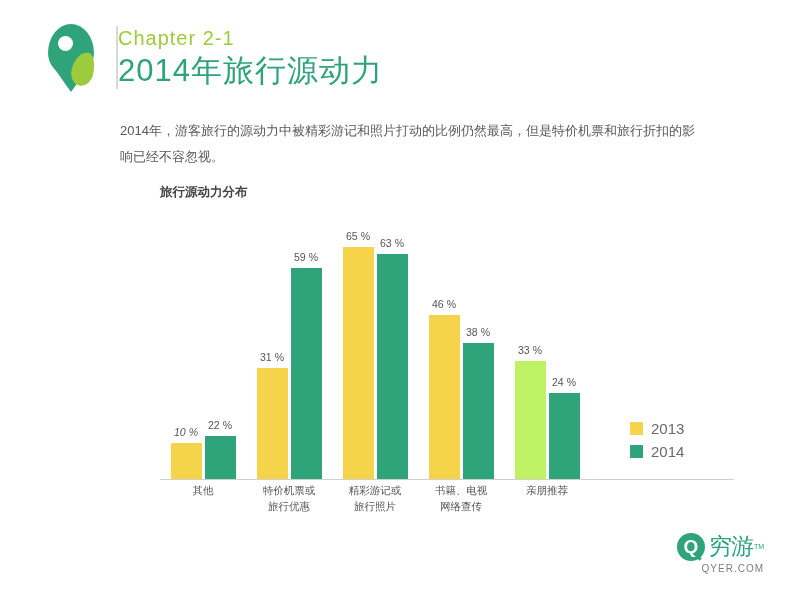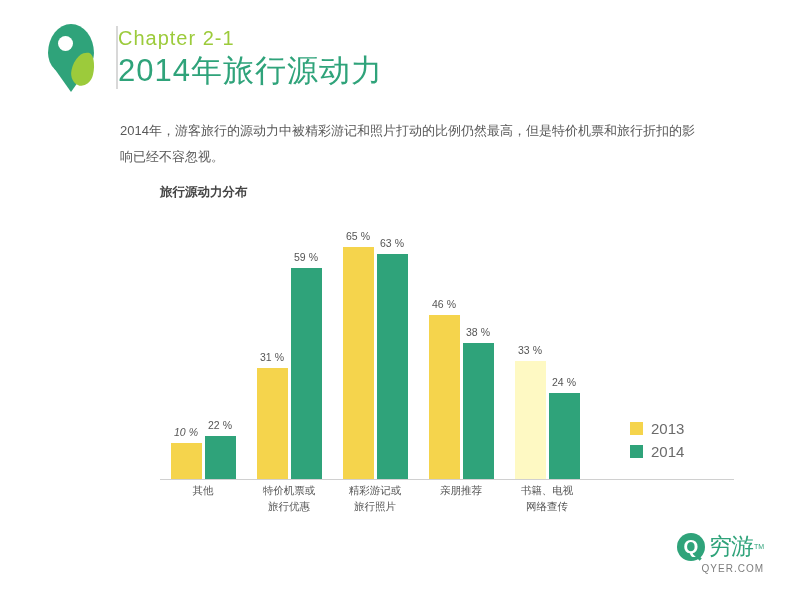--- a/index.html
+++ b/index.html
@@ -309,46 +309,46 @@
         </div>
         <div class="group">
           <div class="bar y2013" style="height: 164.286px; background: rgb(245, 212, 76);">
             <span class="val">46 %</span>
           </div>
           <div class="bar y2014" style="height: 135.714px; background: rgb(47, 163, 122);">
             <span class="val">38 %</span>
           </div>
         </div>
         <div class="group">
-          <div class="bar y2013" style="height: 117.857px; background: #fef9c3;">
+          <div class="bar y2013" style="height: 117.857px; background: #bef264;">
             <span class="val">33 %</span>
           </div>
           <div class="bar y2014" style="height: 85.7143px; background: rgb(47, 163, 122);">
             <span class="val">24 %</span>
           </div>
         </div>
       </div>
     <div class="xlabels" id="xlabels">
         <div class="xlabel">
           <div>其他</div>
         </div>
         <div class="xlabel">
           <div>特价机票或</div>
           <div>旅行优惠</div>
         </div>
         <div class="xlabel">
           <div>精彩游记或</div>
           <div>旅行照片</div>
         </div>
         <div class="xlabel">
-          <div>亲朋推荐</div>
-        </div>
-        <div class="xlabel">
           <div>书籍、电视</div>
           <div>网络查传</div>
+        </div>
+        <div class="xlabel">
+          <div>亲朋推荐</div>
         </div>
       </div>
 
     <div class="legend">
       <div class="legend-row">
         <span class="legend-swatch y2013"></span>
         <span class="legend-label">2013</span>
       </div>
       <div class="legend-row">
         <span class="legend-swatch y2014"></span>

